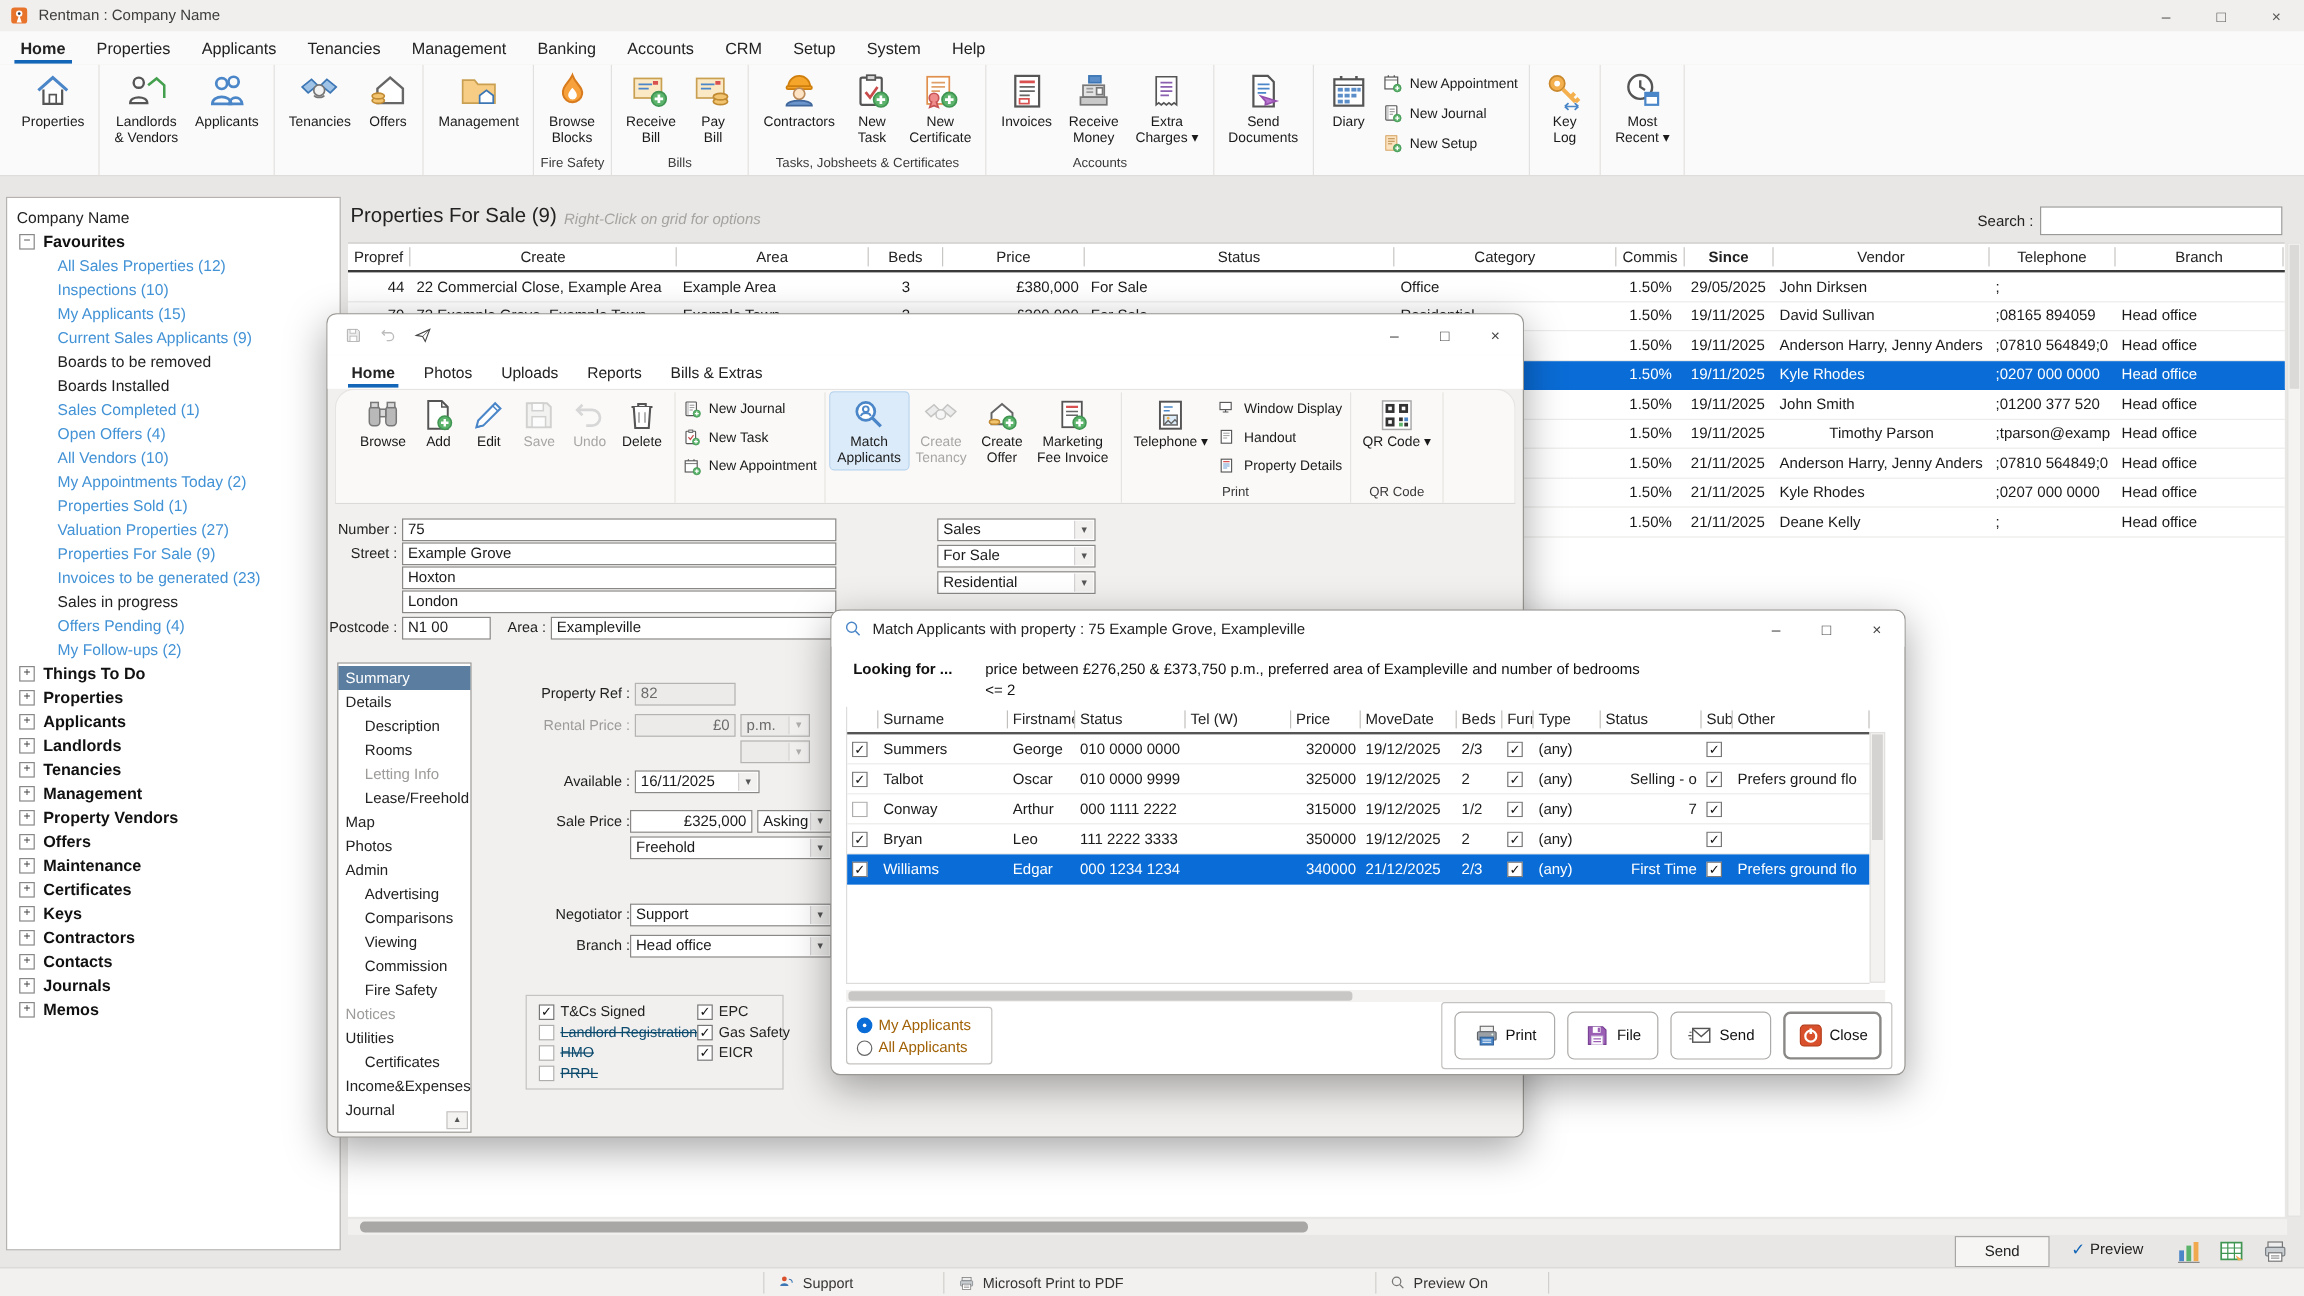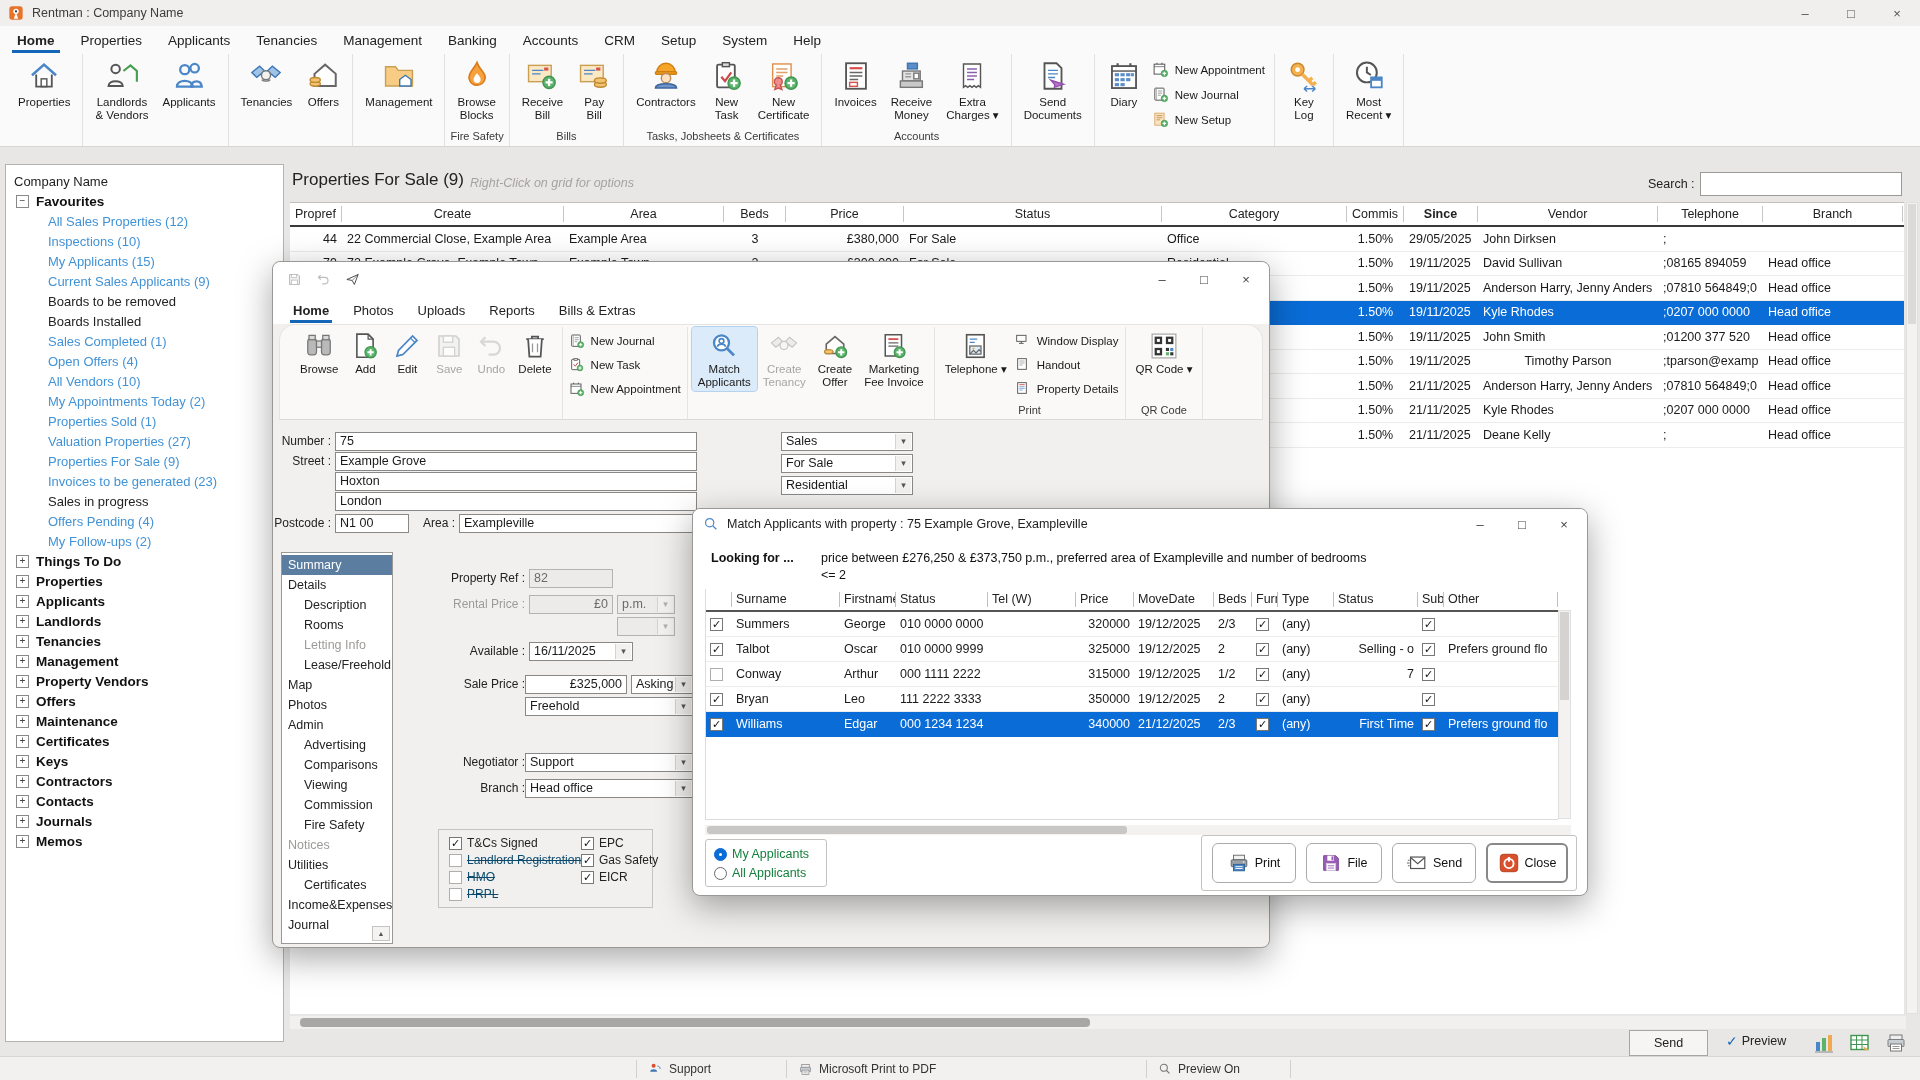--- a/index.html
+++ b/index.html
@@ -114,21 +114,21 @@
   .mt-head{display:flex;height:21px;align-items:center;border-bottom:2px solid #555;}
   .mt-hcell{font-size:12.5px;color:#222;text-align:left;padding-left:4px;border-right:1px solid #c2c0be;box-sizing:border-box;height:15px;line-height:15px;overflow:hidden;white-space:nowrap;}
   .mt-row{display:flex;height:24px;align-items:center;border-bottom:1px solid #ececea;}
   .mt-row.selected{background:#0a6cd6;color:#fff;border-bottom-color:#0a6cd6;}
   .mt-cell{font-size:12.5px;box-sizing:border-box;padding:0 4px;overflow:hidden;white-space:nowrap;display:flex;align-items:center;}
   #mvscroll{position:absolute;left:865px;top:101px;width:13px;height:209px;background:#f3f2f1;border:1px solid #e2e0de;box-sizing:border-box;}
   #mvscroll .thumb{position:absolute;left:1px;top:1px;width:9px;height:88px;background:#d5d3d1;}
   #mhscroll{position:absolute;left:12px;top:316px;width:866px;height:10px;background:#f3f2f1;}
   #mhscroll .thumb{position:absolute;left:2px;top:1px;width:420px;height:8px;background:#c9c7c5;border-radius:3px;}
   #radiobox{position:absolute;left:12px;top:330px;width:120px;height:46px;border:1px solid #c5c3c1;border-radius:3px;}
-  .ritem2{position:absolute;display:flex;align-items:center;gap:5px;font-size:12.5px;color:#15803d;}
+  .ritem2{position:absolute;display:flex;align-items:center;gap:5px;font-size:12.5px;color:#a16207;}
   .radio{width:13px;height:13px;border:1px solid #666;border-radius:50%;background:#fff;position:relative;box-sizing:border-box;flex:0 0 auto;}
   .radio.on{border-color:#0a6cd6;background:#0a6cd6;}
   .radio.on::after{content:"";position:absolute;left:4px;top:4px;width:3px;height:3px;border-radius:50%;background:#fff;}
   #btnbox{position:absolute;left:508px;top:326px;width:374px;height:54px;border:1px solid #c5c3c1;border-radius:3px;}
   .mbtn{position:absolute;top:7px;height:40px;border:1px solid #adaba9;border-radius:6px;background:#fff;display:flex;align-items:center;justify-content:center;gap:5px;font-size:12.5px;color:#111;box-sizing:border-box;}
   .mbtn.def{border:2px solid #8a8886;}
 </style>
 </head>
 <body>
 

